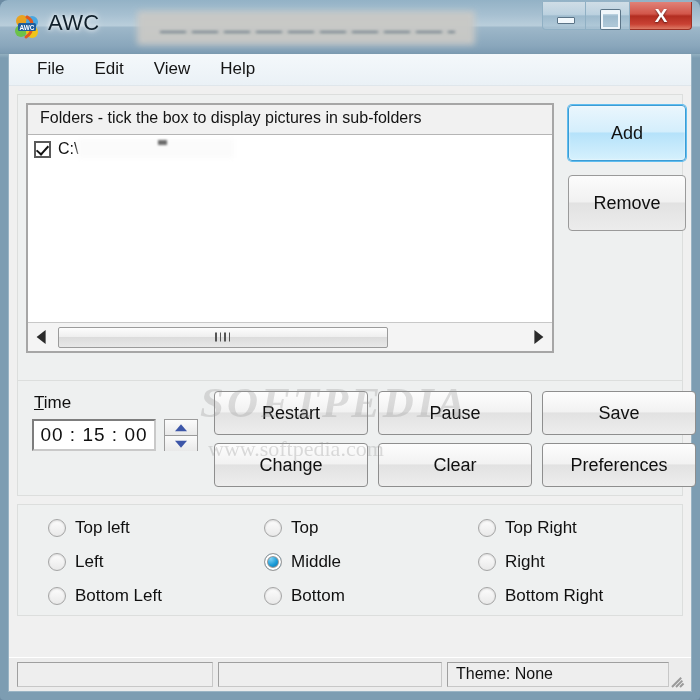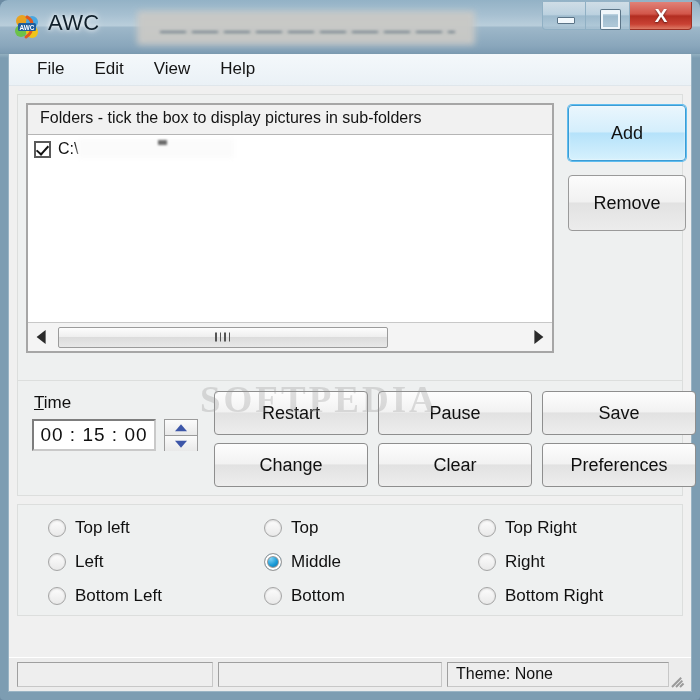--- a/index.html
+++ b/index.html
@@ -503,26 +503,27 @@
   #watermark {
     position: absolute;
     left: 200px; top: 378px;
     width: 330px; height: 110px;
     pointer-events: none;
     z-index: 50;
   }
   #wm-main {
     position: absolute;
     left: 0; top: 0;
-    font-size: 37px;
+    font-size: 43px;
     font-weight: bold;
     letter-spacing: 3px;
     color: rgba(150,150,150,0.30);
     white-space: nowrap;
     font-family: "Liberation Serif", serif;
+    font-style: italic;
   }
   #wm-sub {
     position: absolute;
     left: 8px; top: 58px;
     font-size: 22px;
     color: rgba(150,150,150,0.32);
     white-space: nowrap;
     font-family: "Liberation Serif", serif;
   }
 </style>
@@ -680,16 +681,17 @@
         <span class="grip-line" style="left:2px;  top:15px; width:13px;"></span>
         <span class="grip-line" style="left:6px;  top:15px; width:9px;"></span>
         <span class="grip-line" style="left:10px; top:15px; width:5px;"></span>
       </div>
     </div>
 
   </div>
 
   <div id="watermark">
     <div id="wm-main">SOFTPEDIA</div>
+    <div id="wm-sub">www.softpedia.com</div>
   </div>
 
   <div id="window-frame-glass"></div>
 </div>
 
 </body></html>

